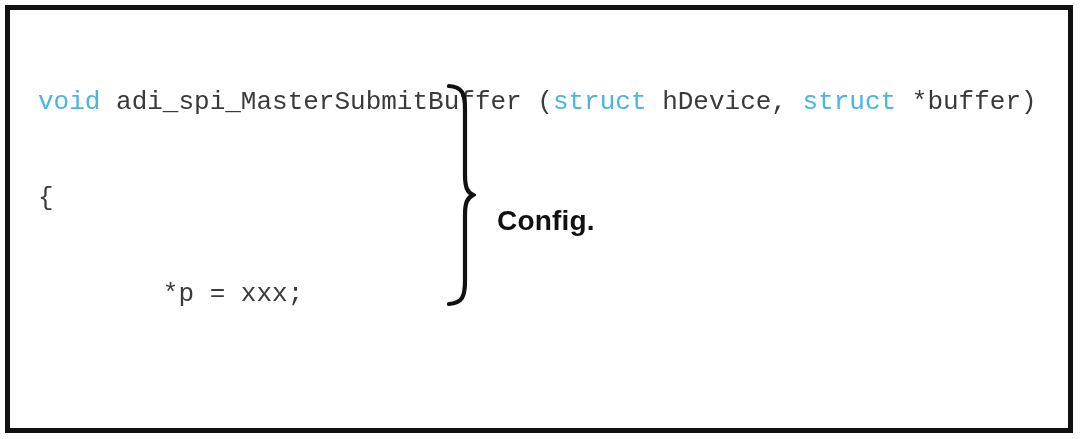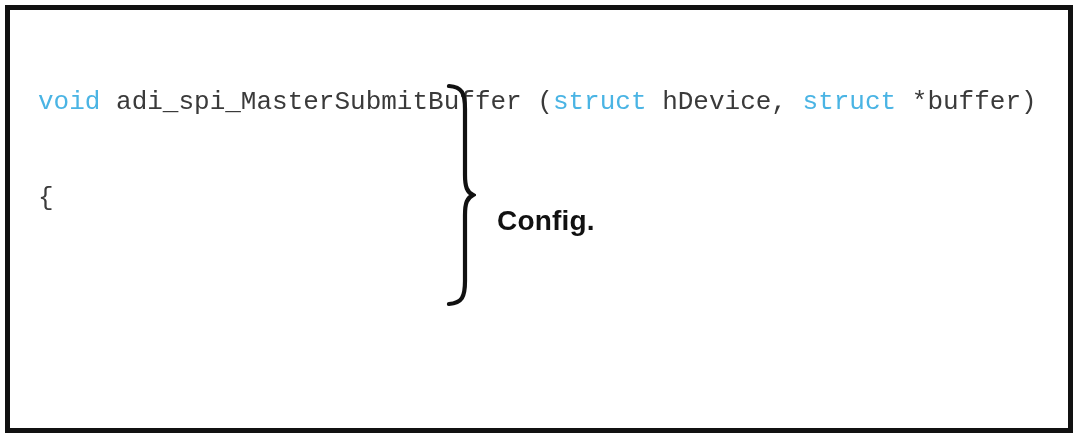--- a/index.html
+++ b/index.html
@@ -74,20 +74,21 @@
 </style>
 </head>
 <body>
 
 <div class="stage">
   <div class="frame"></div>
 
   <div class="code">
     <div class="code-line"><span class="kw">void</span><span> adi_spi_MasterSubmitBuffer (</span><span class="kw">struct</span><span> hDevice, </span><span class="kw">struct</span><span> *buffer)</span></div>
     <div class="code-line">{</div>
+    <div class="code-line">        *p = xxx;</div>
     
     
     
     
     
     
     
     
   </div>
 

